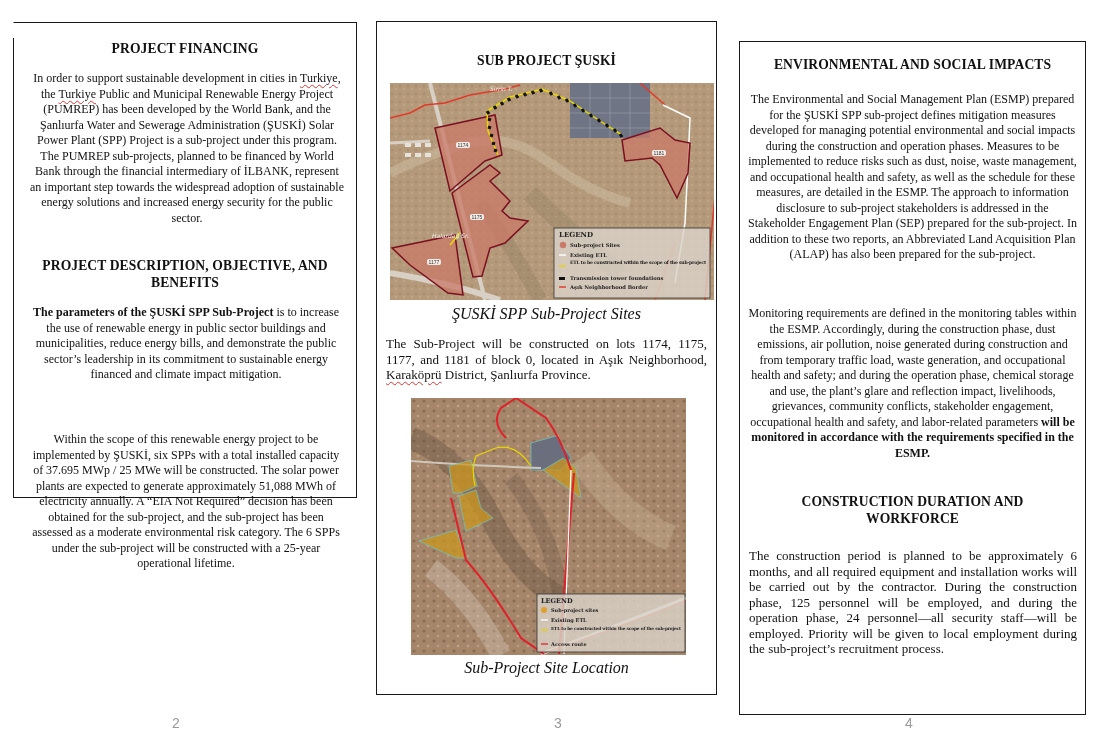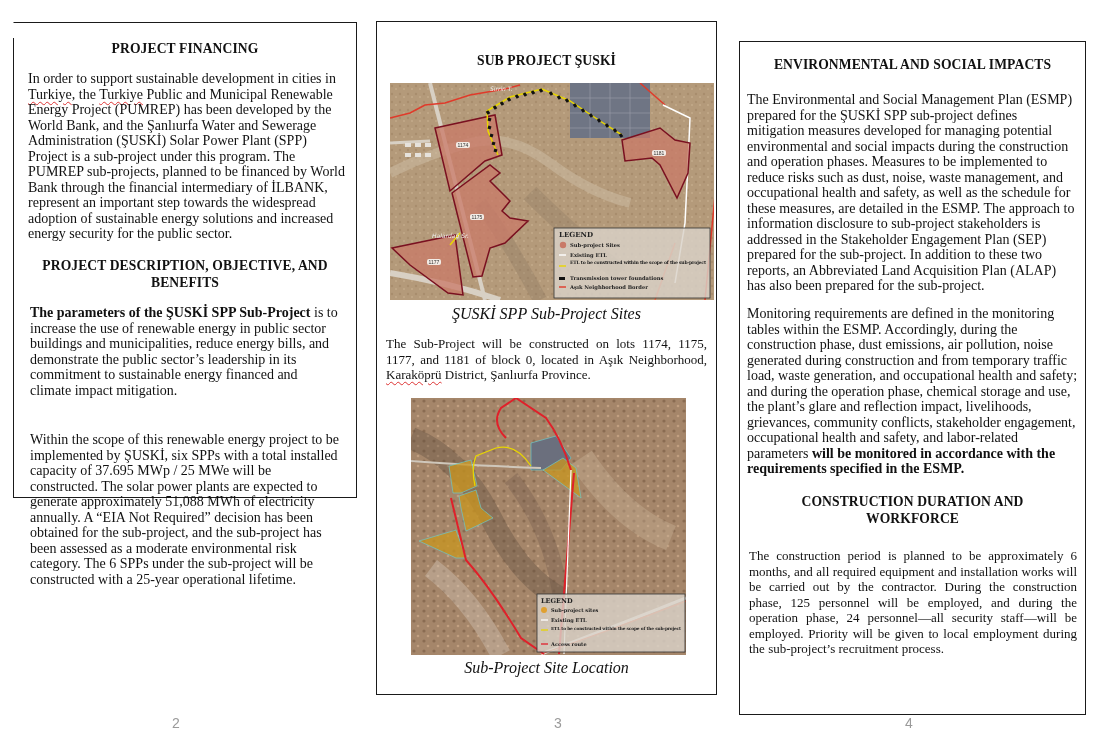--- a/index.html
+++ b/index.html
@@ -12,21 +12,21 @@
     }
     #p1 { left:13px; top:22px; width:344px; height:476px; border-left-color:transparent; }
     #p1 .leftline { position:absolute; left:-1px; top:15px; bottom:-1px; width:1px; background:#1a1a1a; }
     #p2 { left:376px; top:21px; width:341px; height:674px; }
     #p3 { left:739px; top:21px; width:347px; height:674px;margin-top:20px; }
 
     h2 {
       font-family:"Liberation Serif", serif; font-weight:bold; font-size:13.6px;
       text-align:center; margin:0; line-height:17px; letter-spacing:0.1px;
     }
-    p.c { font-size:14px; line-height:15.5px; margin:0; }
+    p.c { text-align:center; font-size:12px; line-height:15.5px; margin:0; }
     p.j { text-align:justify; font-size:13px; line-height:15.5px; margin:0; }
     .sq { text-decoration: underline wavy #d33; text-decoration-thickness:1px; text-underline-offset:2px; }
 
     .abs { position:absolute; }
 
     .pageno {
       position:absolute; top:715px; font-family:"Liberation Sans", sans-serif;
       font-size:14px; color:#9a9a9a;
     }
 

